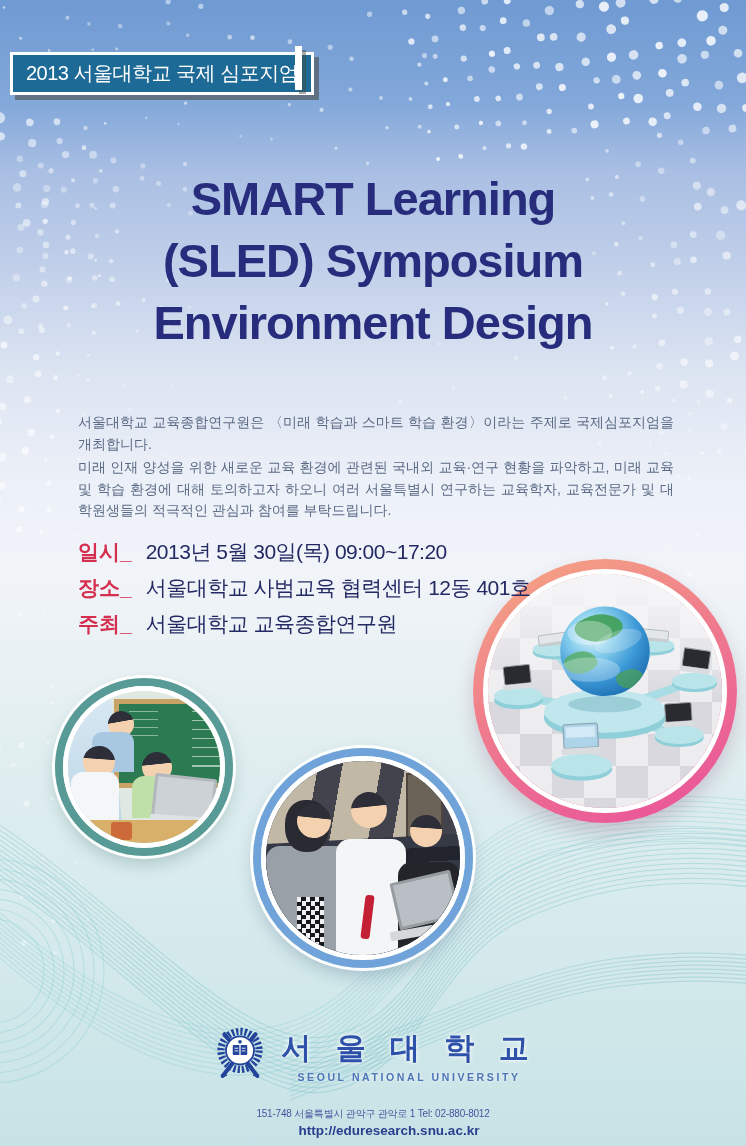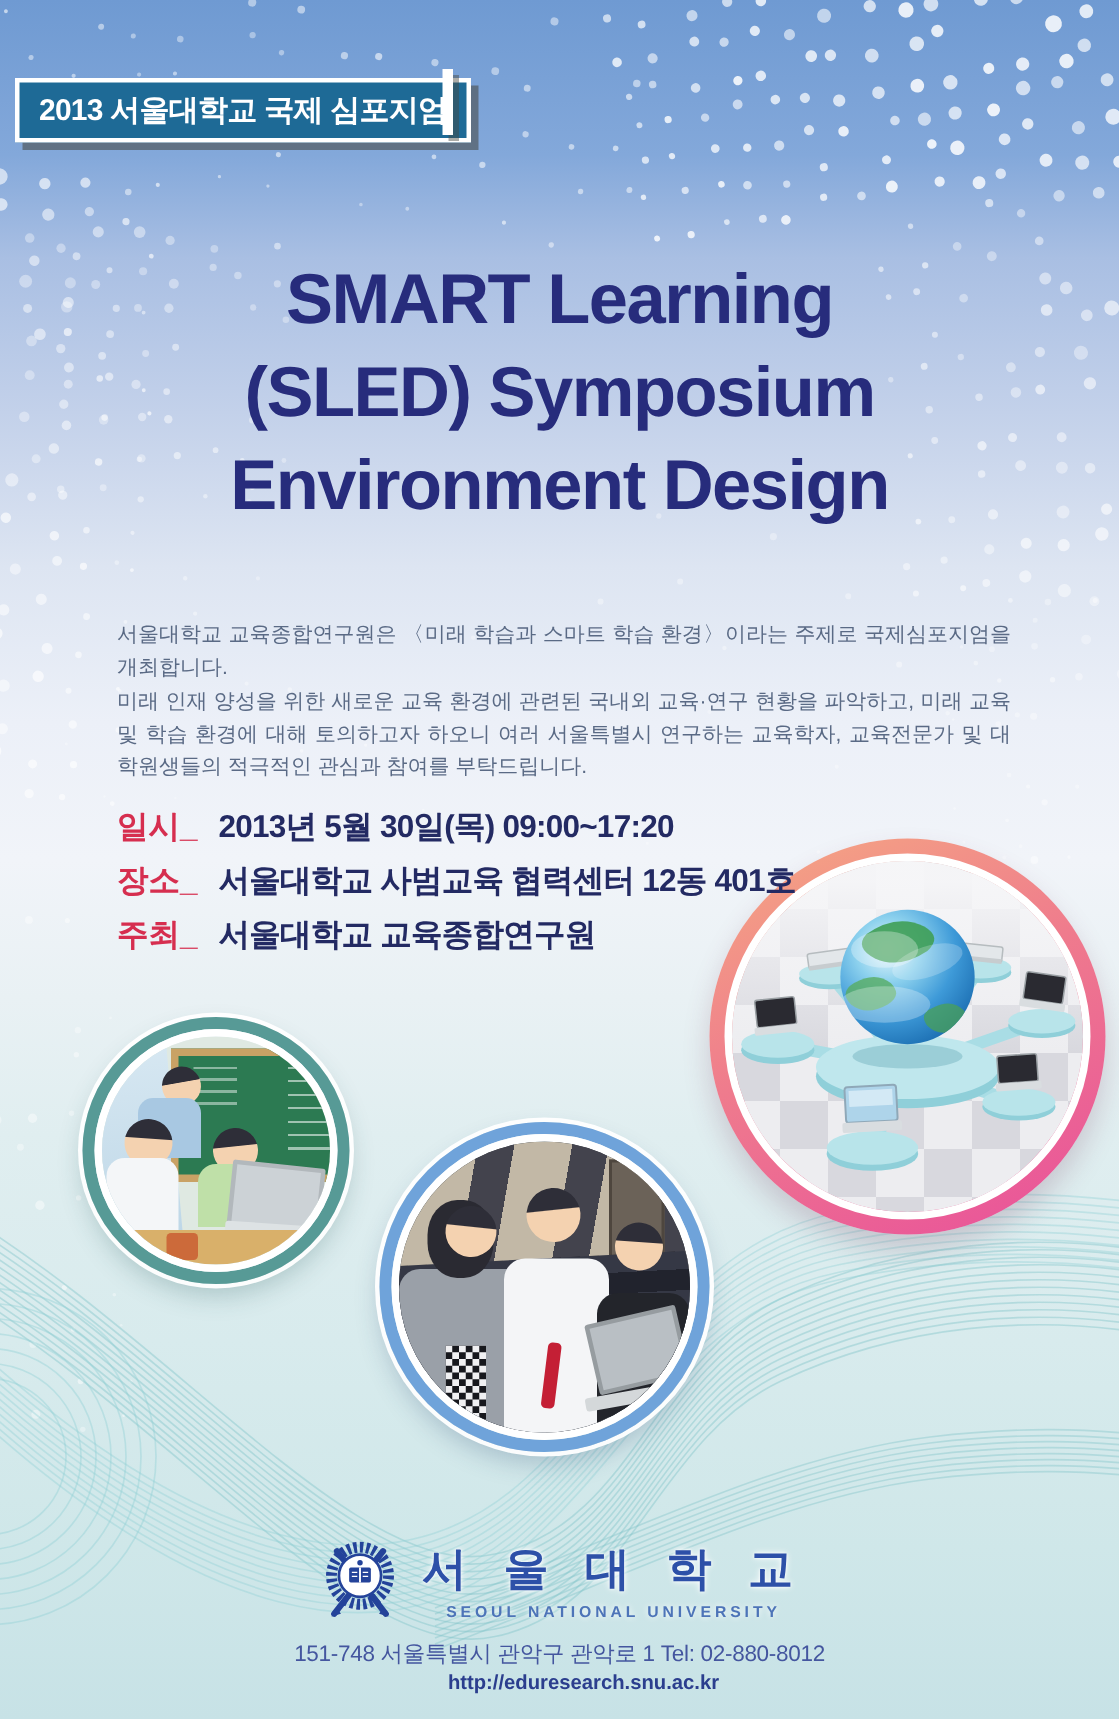--- a/index.html
+++ b/index.html
@@ -7,35 +7,35 @@
     background:linear-gradient(180deg,
       #6f9ad2 0%, #83a8da 9%, #a9bfe3 15%, #c3d1ea 24%,
       #dde5f2 33%, #ecf0f8 42%, #f1f4f9 50%, #e9f1f4 58%,
       #e0eef0 66%, #d8ebed 78%, #cfe7e9 90%, #c7e2e6 100%);}
   .layer{position:absolute;left:0;top:0;pointer-events:none;}
   svg.dots-layer{width:746px;height:1146px;z-index:1;}
   svg.waves{left:0;top:736px;z-index:2;position:absolute;}
   
   .badge{position:absolute;left:10px;top:52px;z-index:5;background:var(--badge-bg,#1e6a96);
     border:3px solid #fff;box-shadow:5px 5px 0 rgba(70,70,62,.55);
-    padding:5px 13px;color:#fff;font-weight:bold;font-size:20px;letter-spacing:-0.5px;}
+    padding:5px 13px;color:#fff;font-weight:normal;font-size:20px;letter-spacing:-0.5px;}
   .badge-accent{position:absolute;left:295px;top:46px;width:7px;height:44px;background:#fff;
     box-shadow:4px 4px 0 rgba(70,70,62,.45);z-index:5;}
   
   .title{position:absolute;left:0;right:0;top:168px;z-index:5;text-align:center;
     color:var(--title,#272c7c);font-weight:bold;font-size:47px;line-height:62px;letter-spacing:-1px;}
   
   .intro{position:absolute;left:78px;width:596px;top:412px;z-index:5;
     color:var(--body-text,#5a6a85);font-size:14px;line-height:21.5px;text-align:justify;}
   .intro p{margin:0 0 2px 0;}
   
   .details{position:absolute;left:78px;top:538px;z-index:5;font-size:21px;line-height:28px;}
   .details .row{margin-bottom:8px;white-space:nowrap;}
   .details .lbl{color:var(--label-red,#d62e4f);font-weight:800;margin-right:14px;}
-  .details .val{color:var(--detail-text,#232a63);font-weight:700;letter-spacing:-0.5px;}
+  .details .val{color:var(--detail-text,#232a63);font-weight:400;letter-spacing:-0.5px;}
   
   .photo{position:absolute;border-radius:50%;box-sizing:border-box;z-index:3;}
   .ph-in{position:absolute;inset:0;border-radius:50%;overflow:hidden;border:5px solid #fff;}
   .photo.teal{left:55px;top:678px;width:178px;height:178px;border:8px solid #579a96;
     box-shadow:0 0 0 3px rgba(255,255,255,.95),0 8px 16px rgba(40,90,90,.25);}
   .photo.blue{left:253px;top:748px;width:220px;height:220px;border:8px solid #6fa3da;
     box-shadow:0 0 0 3px rgba(255,255,255,.95),0 8px 16px rgba(40,70,110,.25);}
   .photo.pink{left:473px;top:559px;width:264px;height:264px;border:0;padding:10px;
     background:linear-gradient(155deg,#f4a184 8%,#ef7b8d 45%,#e9539a 95%);
     box-shadow:0 10px 18px rgba(120,60,90,.22);}
@@ -62,26 +62,26 @@
   .au-body{border-radius:14px 14px 0 0;}
   .au-check{background:repeating-conic-gradient(#17181d 0% 25%,#f0f0f2 0% 50%);background-size:9px 9px;}
   .au-tie{width:9px;height:44px;background:#c41f35;transform:rotate(7deg);border-radius:3px;}
   .au-laptop{width:56px;height:42px;background:#b9bfc4;border:3px solid #969ca0;transform:rotate(-13deg);border-radius:2px;}
   .au-laptop-base{width:62px;height:9px;background:#d4d8da;transform:rotate(-10deg);border-radius:2px;}
   
   .nw-bg{inset:0;background:repeating-conic-gradient(#ededf0 0% 25%,#d8d8de 0% 50%);background-size:64px 64px;}
   .nw-fade{inset:0;background:linear-gradient(180deg,rgba(246,246,248,.95) 6%,rgba(246,246,248,0) 55%);}
   
   .footer{position:absolute;left:0;right:0;top:1026px;z-index:5;text-align:center;}
-  .logo-row{display:flex;align-items:flex-start;justify-content:center;gap:10px;}
+  .logo-row{display:flex;align-items:center;justify-content:center;gap:10px;}
   .logo-kr{font-size:30px;font-weight:bold;color:var(--logo-blue,#2d50a8);letter-spacing:8px;
     text-shadow:0 0 5px #fff,0 0 2px #fff;}
   .logo-en{font-size:10.5px;color:#4d74b8;letter-spacing:2.6px;margin-top:2px;font-weight:bold;
     text-shadow:0 0 4px #fff;text-align:center;}
-  .addr{margin-top:9px;font-size:15px;color:#44569f;letter-spacing:-0.2px;}
+  .addr{margin-top:23px;font-size:10px;color:#44569f;letter-spacing:-0.2px;}
   .site{margin-top:2px;font-size:13.5px;font-weight:bold;color:#2b3e8e;padding-left:32px;}
 </style>
 </head>
 <body>
 
 <div class="stage">
 
   <svg class="layer dots-layer" id="dots" viewBox="0 0 746 1146">
       <g transform="rotate(-10 588 62.5)">
         <circle cx="416.2" cy="-18.8" r="2.7" fill="#ffffff" fill-opacity="0.62"></circle>

